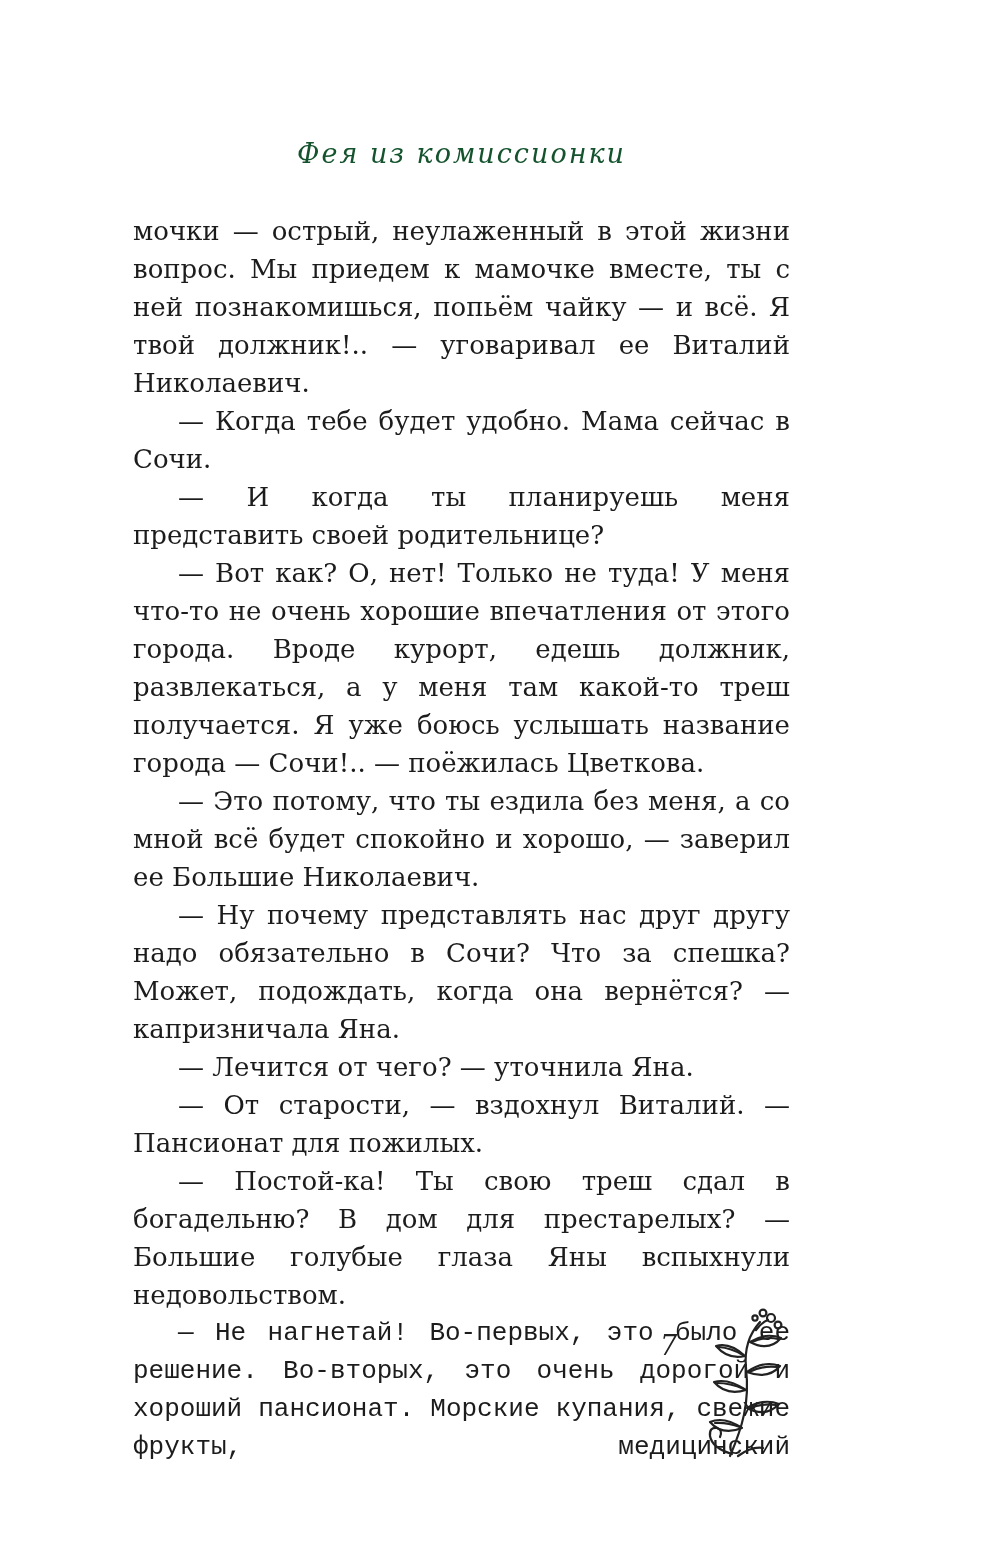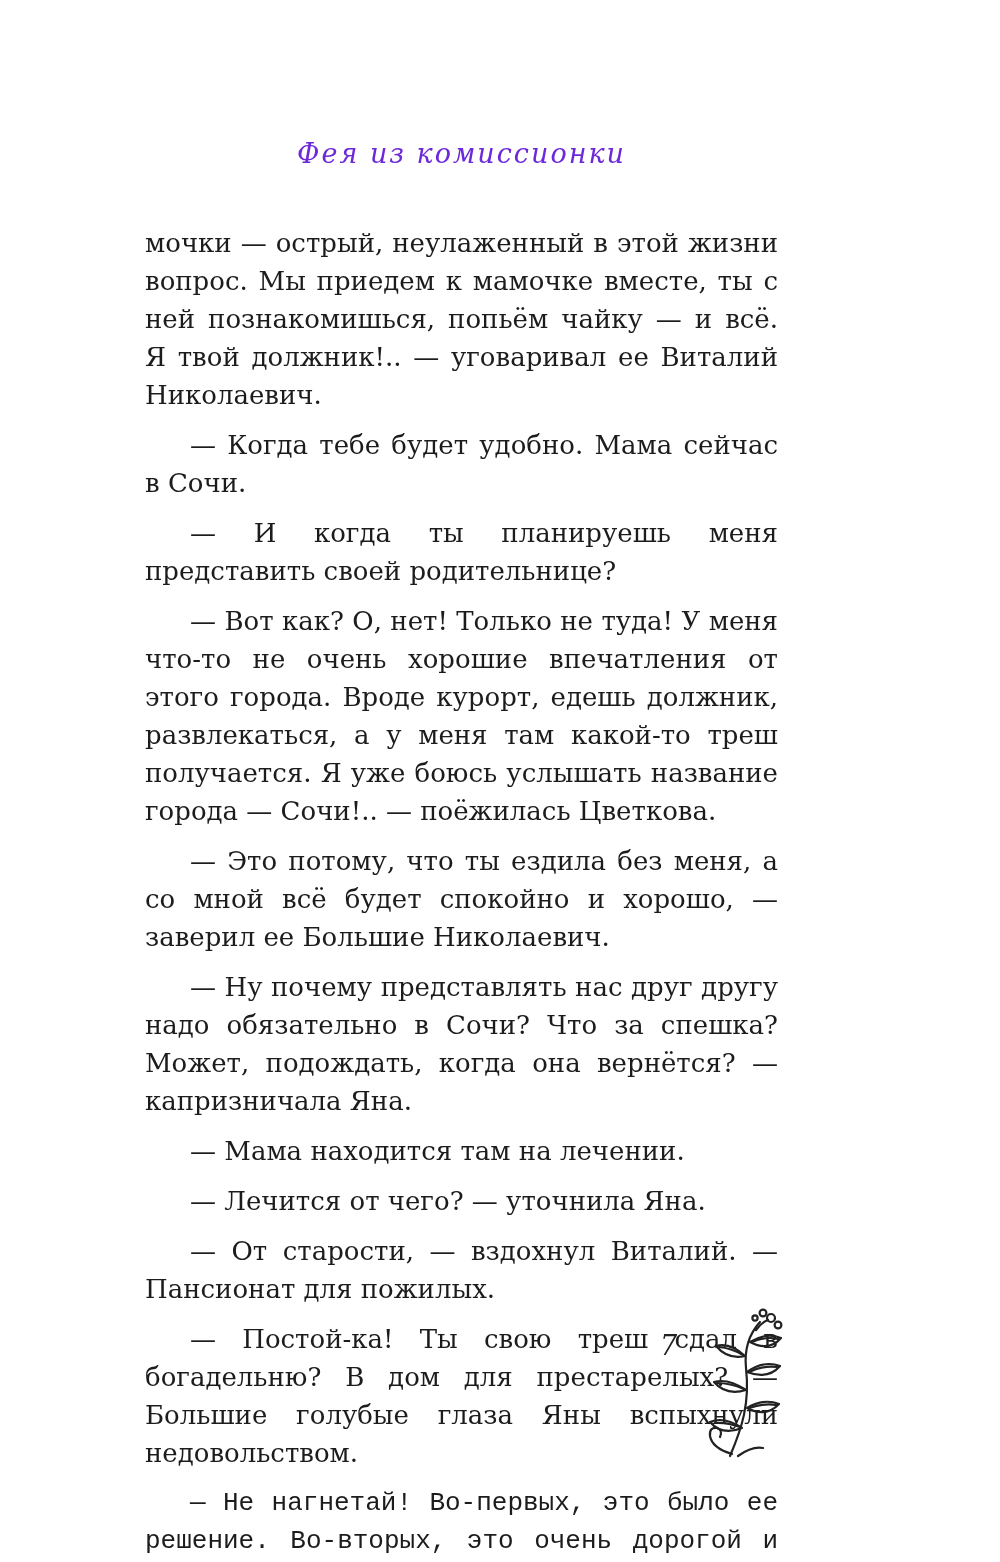--- a/index.html
+++ b/index.html
@@ -19,33 +19,33 @@
   }
   .running-head {
     position: absolute;
     top: 138px;
     left: 133px;
     width: 657px;
     text-align: center;
     font-style: italic;
     font-size: 27px;
     letter-spacing: 2px;
-    color: #6d28d9;
+    color: #14532d;
   }
   .text-block {
     position: absolute;
     top: 212px;
     left: 133px;
     width: 657px;
     font-size: 26px;
     line-height: 38px;
     text-align: justify;
   }
   .para {
-    margin: 12px;
+    margin: 0;
     text-indent: 45px;
   }
   .para.no-indent {
     text-indent: 0;
   }
   .para.justify-last {
     text-align-last: justify;
     font-family: Liberation Mono, monospace;
   }
   .page-number {
@@ -77,21 +77,20 @@
 
   <div class="running-head">Фея из комиссионки</div>
 
   <div class="text-block">
     <p class="para no-indent">мочки — острый, неулаженный в этой жизни вопрос. Мы приедем к мамочке вместе, ты с ней познакомишься, попьём чайку — и всё. Я твой должник!.. — уговаривал ее Виталий Николаевич.</p>
     <p class="para">— Когда тебе будет удобно. Мама сейчас в Сочи.</p>
     <p class="para">— И когда ты планируешь меня представить своей родительнице?</p>
     <p class="para">— Вот как? О, нет! Только не туда! У меня что-то не очень хорошие впечатления от этого города. Вроде курорт, едешь должник, развлекаться, а у меня там какой-то треш получается. Я уже боюсь услышать название города — Сочи!.. — поёжилась Цветкова.</p>
     <p class="para">— Это потому, что ты ездила без меня, а со мной всё будет спокойно и хорошо, — заверил ее Большие Николаевич.</p>
     <p class="para">— Ну почему представлять нас друг другу надо обязательно в Сочи? Что за спешка? Может, подождать, когда она вернётся? — капризничала Яна.</p>
-    <p class="para">— Мама находится там на лечении.</p>
     <p class="para">— Лечится от чего? — уточнила Яна.</p>
     <p class="para">— От старости, — вздохнул Виталий. — Пансионат для пожилых.</p>
     <p class="para">— Постой-ка! Ты свою треш сдал в богадельню? В дом для престарелых? — Большие голубые глаза Яны вспыхнули недовольством.</p>
     <p class="para justify-last">— Не нагнетай! Во-первых, это было ее решение. Во-вторых, это очень дорогой и хороший пансионат. Морские купания, свежие фрукты, медицинский</p>
   </div>
 
   <span class="page-number">7</span>
 
   <span class="ornament">
     <svg viewBox="0 0 105 150" xmlns="http://www.w3.org/2000/svg" aria-hidden="true">

